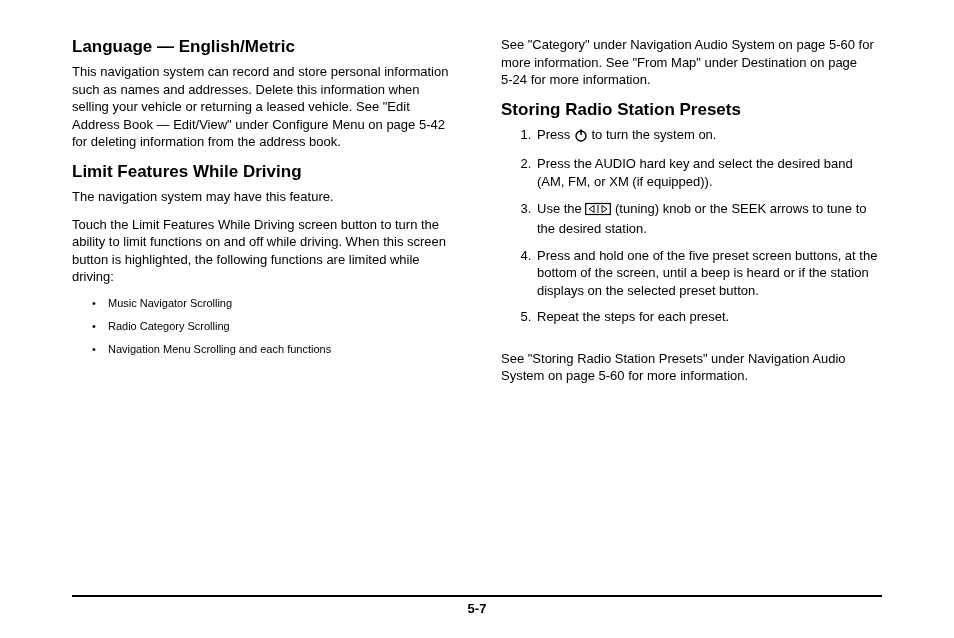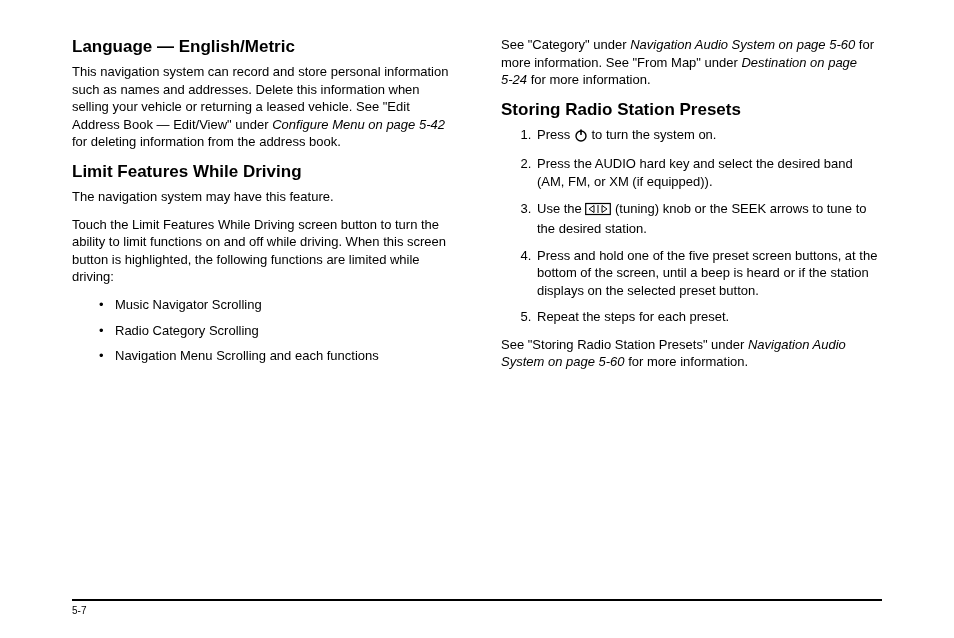--- a/index.html
+++ b/index.html
@@ -31,41 +31,41 @@
     line-height: 1.25;
     break-after: avoid;
   }
   h2.first { margin-top: 0; }
   h2.sp { margin-top: 8px; }
   p {
     font-size: 13px;
     line-height: 1.35;
     margin: 0 0 10px 0;
   }
-  .xref { font-style: italic; }
+  .xref { }
   ul.bul {
     list-style: none;
     padding: 0 0 0 28px;
     margin: 4px 0 10px 0;
   }
   ul.bul li {
-    font-size: 13px;
+    font-size: 11px;
     line-height: 1.35;
-    margin: 0 0 8px 15px;
+    margin: 0 0 8px 8px;
     position: relative;
   }
   ul.bul li::before {
     content: "•";
     position: absolute;
     left: -16px;
     top: 0;
   }
   ol.num {
     padding: 0 0 0 34px;
-    margin: 4px 0 10px 0;
+    margin: 4px 0 24px 0;
   }
   ol.num li {
     font-size: 13px;
     line-height: 1.35;
     margin: 0 0 9px 0;
     padding-left: 2px;
   }
   .ico {
     display: inline-block;
     vertical-align: -3px;
@@ -74,23 +74,24 @@
     position: absolute;
     left: 72px;
     right: 72px;
     bottom: 22px;
   }
   .footer .rule {
     border-top: 2px solid #000;
     height: 0;
   }
   .footer .pn {
-    text-align: left;
-    font-size: 10px;
+    text-align: center;
+    font-size: 13px;
     margin-top: 4px;
+    font-weight: bold;
   }
   .break { break-before: column; }
 </style>
 </head>
 <body>
 
 <div class="page">
   <div class="cols">
 
     <h2 class="first">Language — English/Metric</h2>

